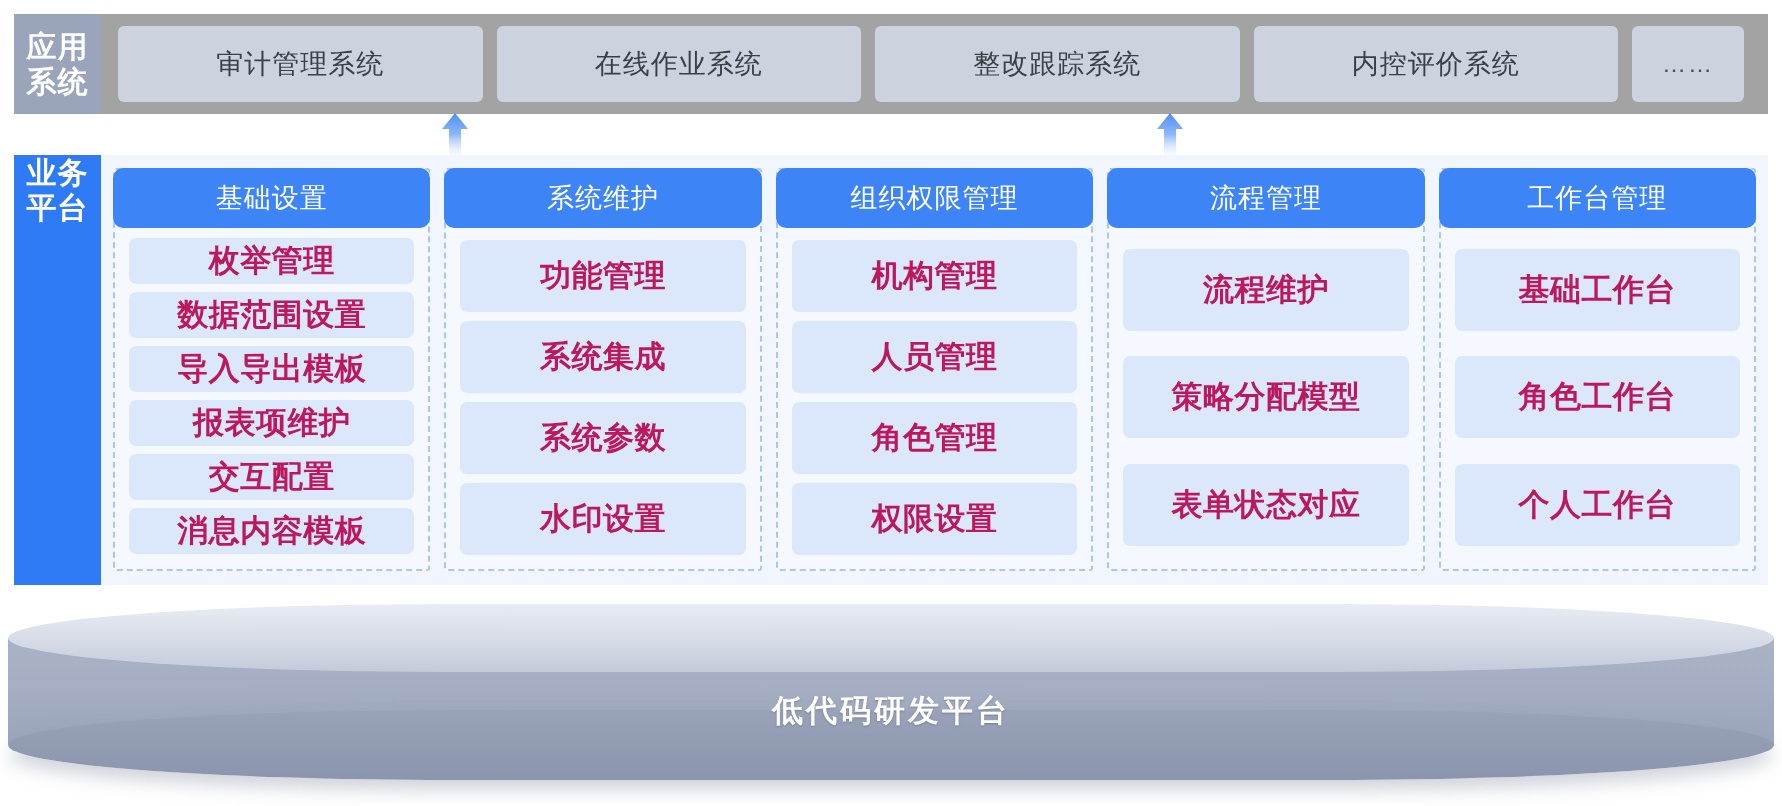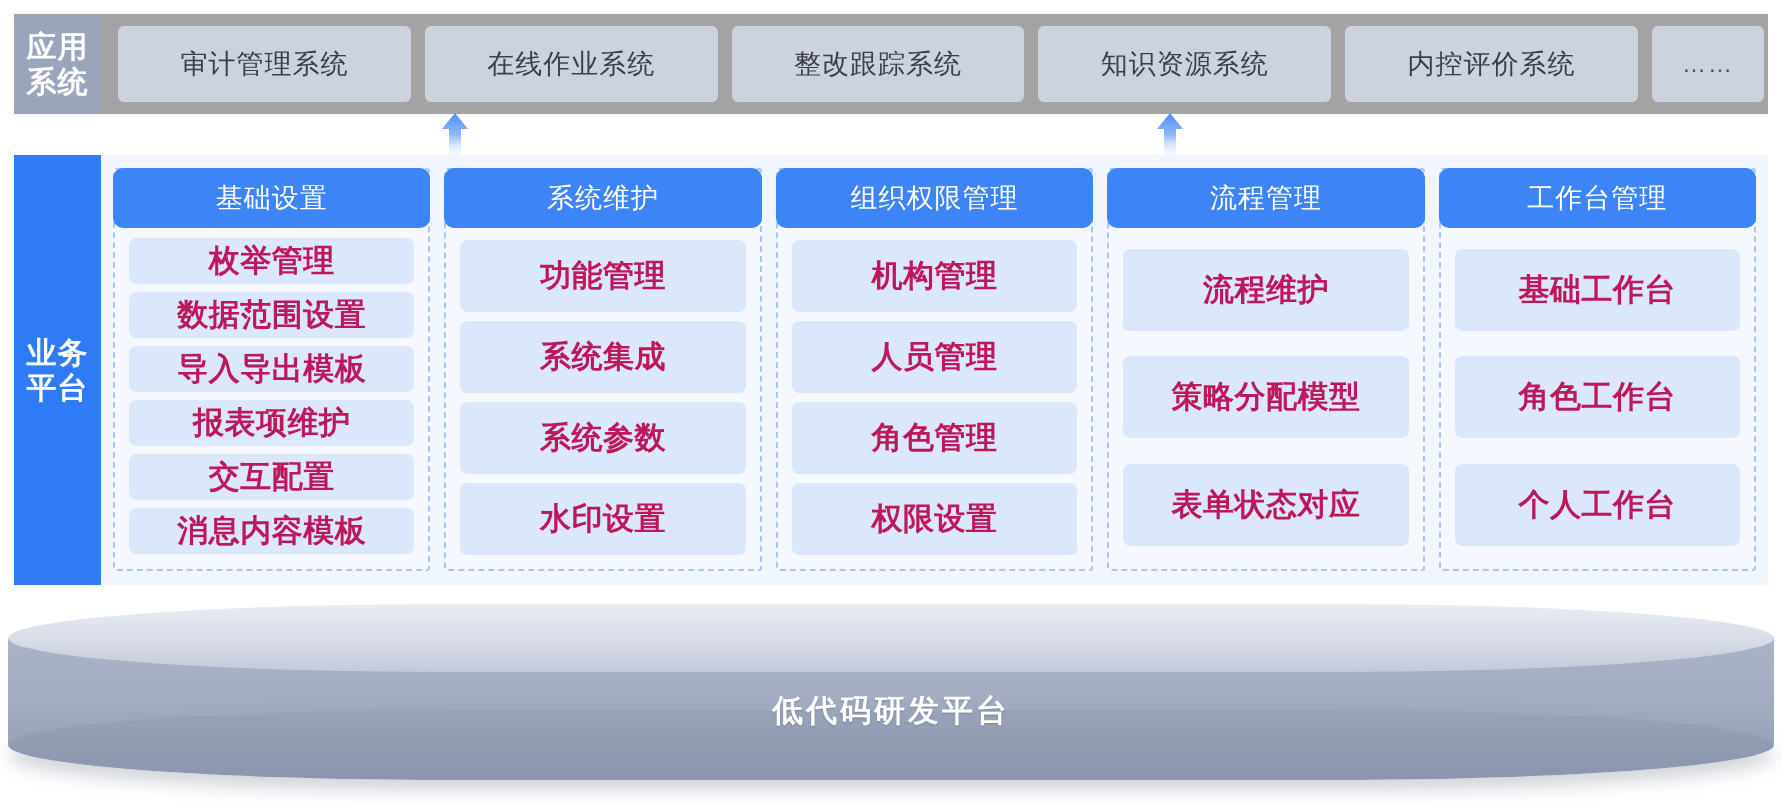--- a/index.html
+++ b/index.html
@@ -41,21 +41,21 @@
     flex-direction: column;
     align-items: center;
     justify-content: center;
     letter-spacing: 1px;
   }
   .app-systems {
     flex: 1 1 auto;
     display: flex;
     align-items: center;
     gap: 14px;
-    padding: 0 4px 0 17px;
+    padding: 0 24px 0 17px;
   }
   .app-chip {
     height: 76px;
     background: #ccd3de;
     border-radius: 6px;
     display: flex;
     align-items: center;
     justify-content: center;
     color: #3b3f47;
     font-size: 27px;
@@ -92,21 +92,20 @@
   .biz-label {
     flex: 0 0 87px;
     background: #2f7bf6;
     color: #ffffff;
     font-size: 30px;
     font-weight: bold;
     line-height: 1.18;
     display: flex;
     flex-direction: column;
     align-items: center;
-    justify-content: center;
     letter-spacing: 1px;
   }
   .biz-columns {
     flex: 1 1 auto;
     display: flex;
     gap: 14px;
     padding: 13px 12px 14px 12px;
   }
   .biz-col {
     flex: 1 1 0;
@@ -206,21 +205,20 @@
 
   <div class="app-row">
     <div class="app-label">
       <span>应用</span>
       <span>系统</span>
     </div>
     <div class="app-systems">
       <div class="app-chip wide">审计管理系统</div>
       <div class="app-chip wide">在线作业系统</div>
       <div class="app-chip wide">整改跟踪系统</div>
-      <div class="app-chip wide">知识资源系统</div>
       <div class="app-chip wide">内控评价系统</div>
       <div class="app-chip dots">……</div>
     </div>
   </div>
 
   <div class="arrow" style="left:442px; top:113px;">
     <svg width="26" height="48" viewBox="0 0 26 48" xmlns="http://www.w3.org/2000/svg">
       <defs>
         <linearGradient id="agrad1" x1="0" y1="1" x2="0" y2="0">
           <stop offset="0%" stop-color="#ffffff" stop-opacity="0.05"></stop>

